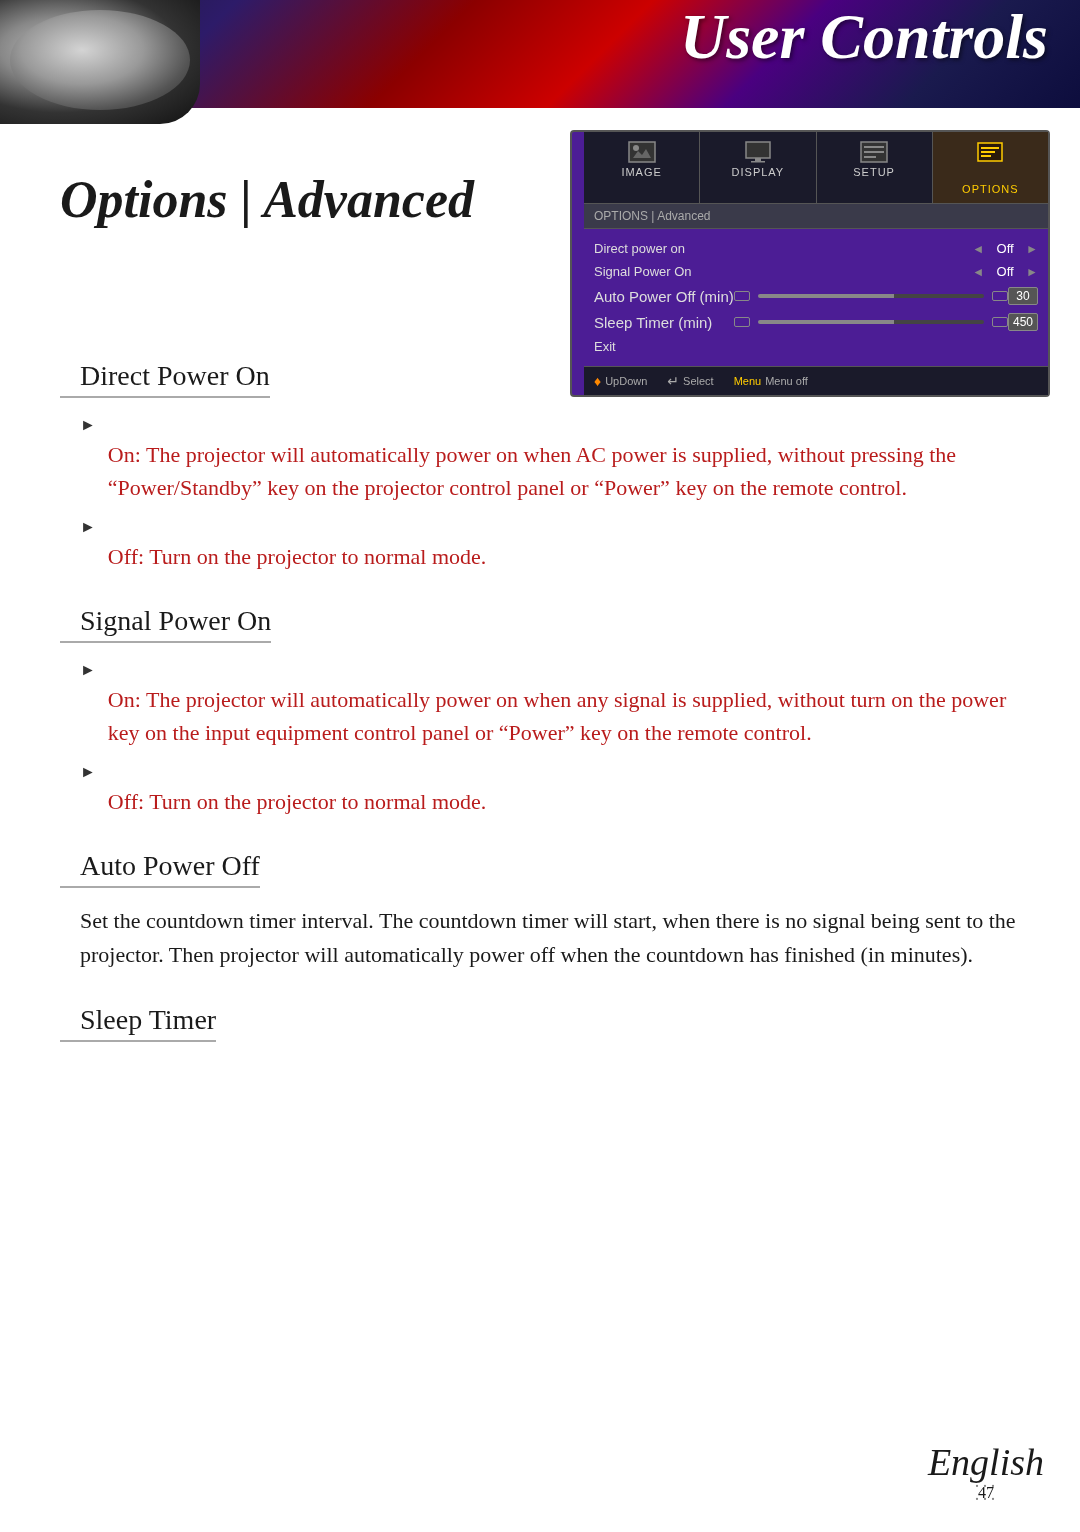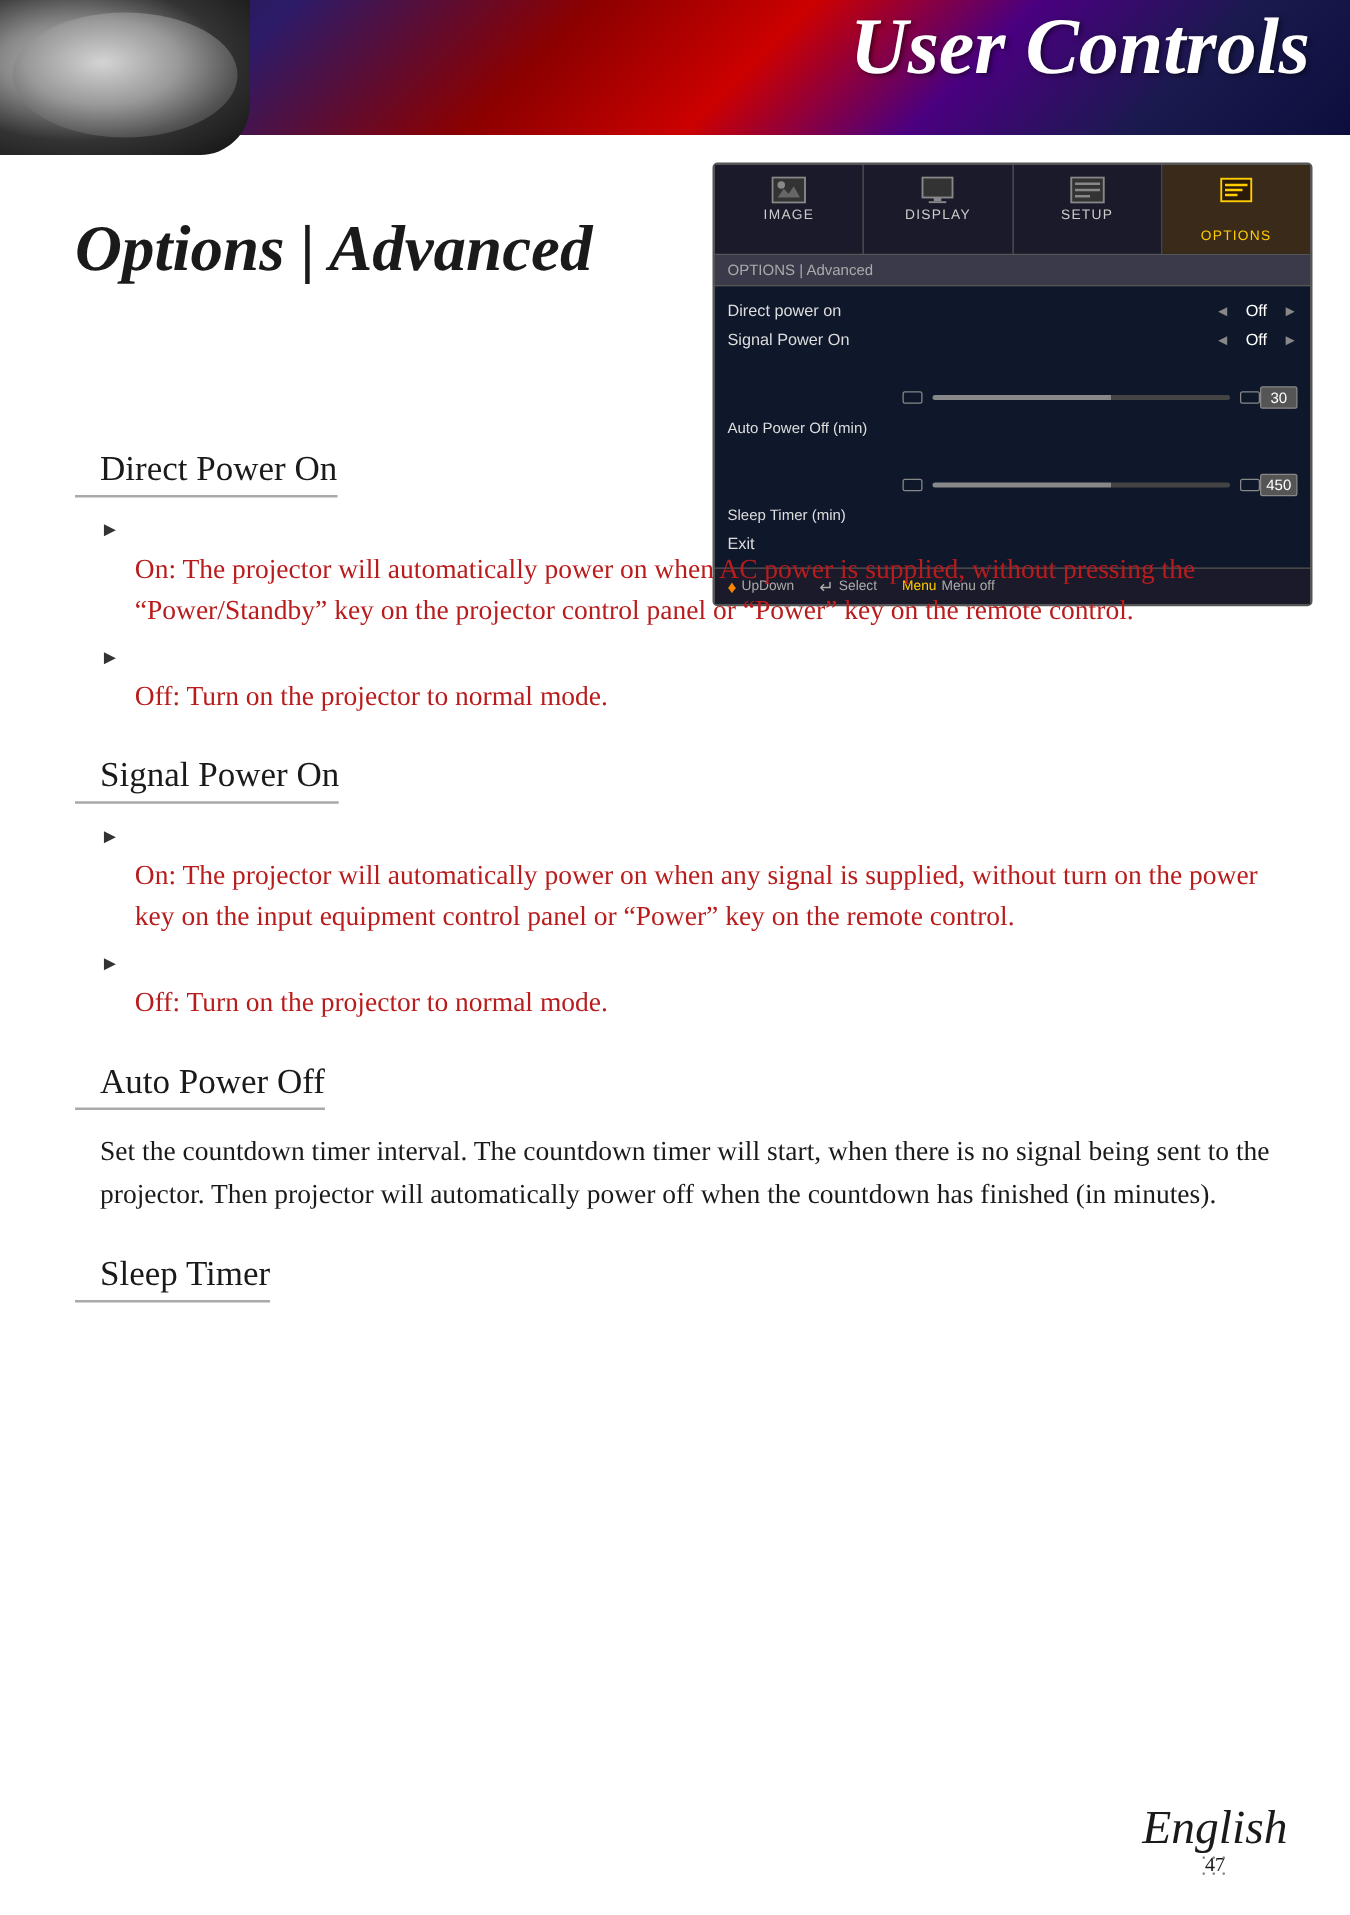--- a/index.html
+++ b/index.html
@@ -69,23 +69,24 @@
       color: #1a1a1a;
       font-family: Georgia, serif;
     }
 
     
     .osd-container {
       position: absolute;
       top: 130px;
       left: 570px;
       width: 480px;
-      background: #0f172a;
+      background: #4c1d95;
       border: 2px solid #555;
       border-radius: 4px;
+      padding-left: 12px;
     }
 
     .osd-tabs {
       display: flex;
       background: #1a1a2a;
       border-bottom: 1px solid #555;
     }
 
     .osd-tab {
       flex: 1;
@@ -173,22 +174,21 @@
       align-items: center;
       padding: 4px 0;
       font-size: 13px;
       color: #ccc;
       font-family: Arial, sans-serif;
     }
 
     .osd-slider-label {
       flex: 0 0 140px;
       color: #ddd;
-      font-size: 12px;
-      margin-top: 48px;
+      font-size: 15px;
     }
 
     .osd-slider-icon {
       width: 16px;
       height: 10px;
       border: 1px solid #888;
       border-radius: 2px;
       margin-right: 4px;
       flex-shrink: 0;
     }
@@ -316,21 +316,21 @@
       font-family: Georgia, serif;
       color: #1a1a1a;
       line-height: 1.55;
       padding-left: 20px;
     }
 
     
     .english-badge {
       position: absolute;
       bottom: 30px;
-      right: 50px;
+      right: 36px;
       display: flex;
       flex-direction: column;
       align-items: center;
     }
 
     .english-text {
       font-size: 38px;
       font-style: italic;
       font-family: Georgia, serif;
       color: #1a1a1a;

